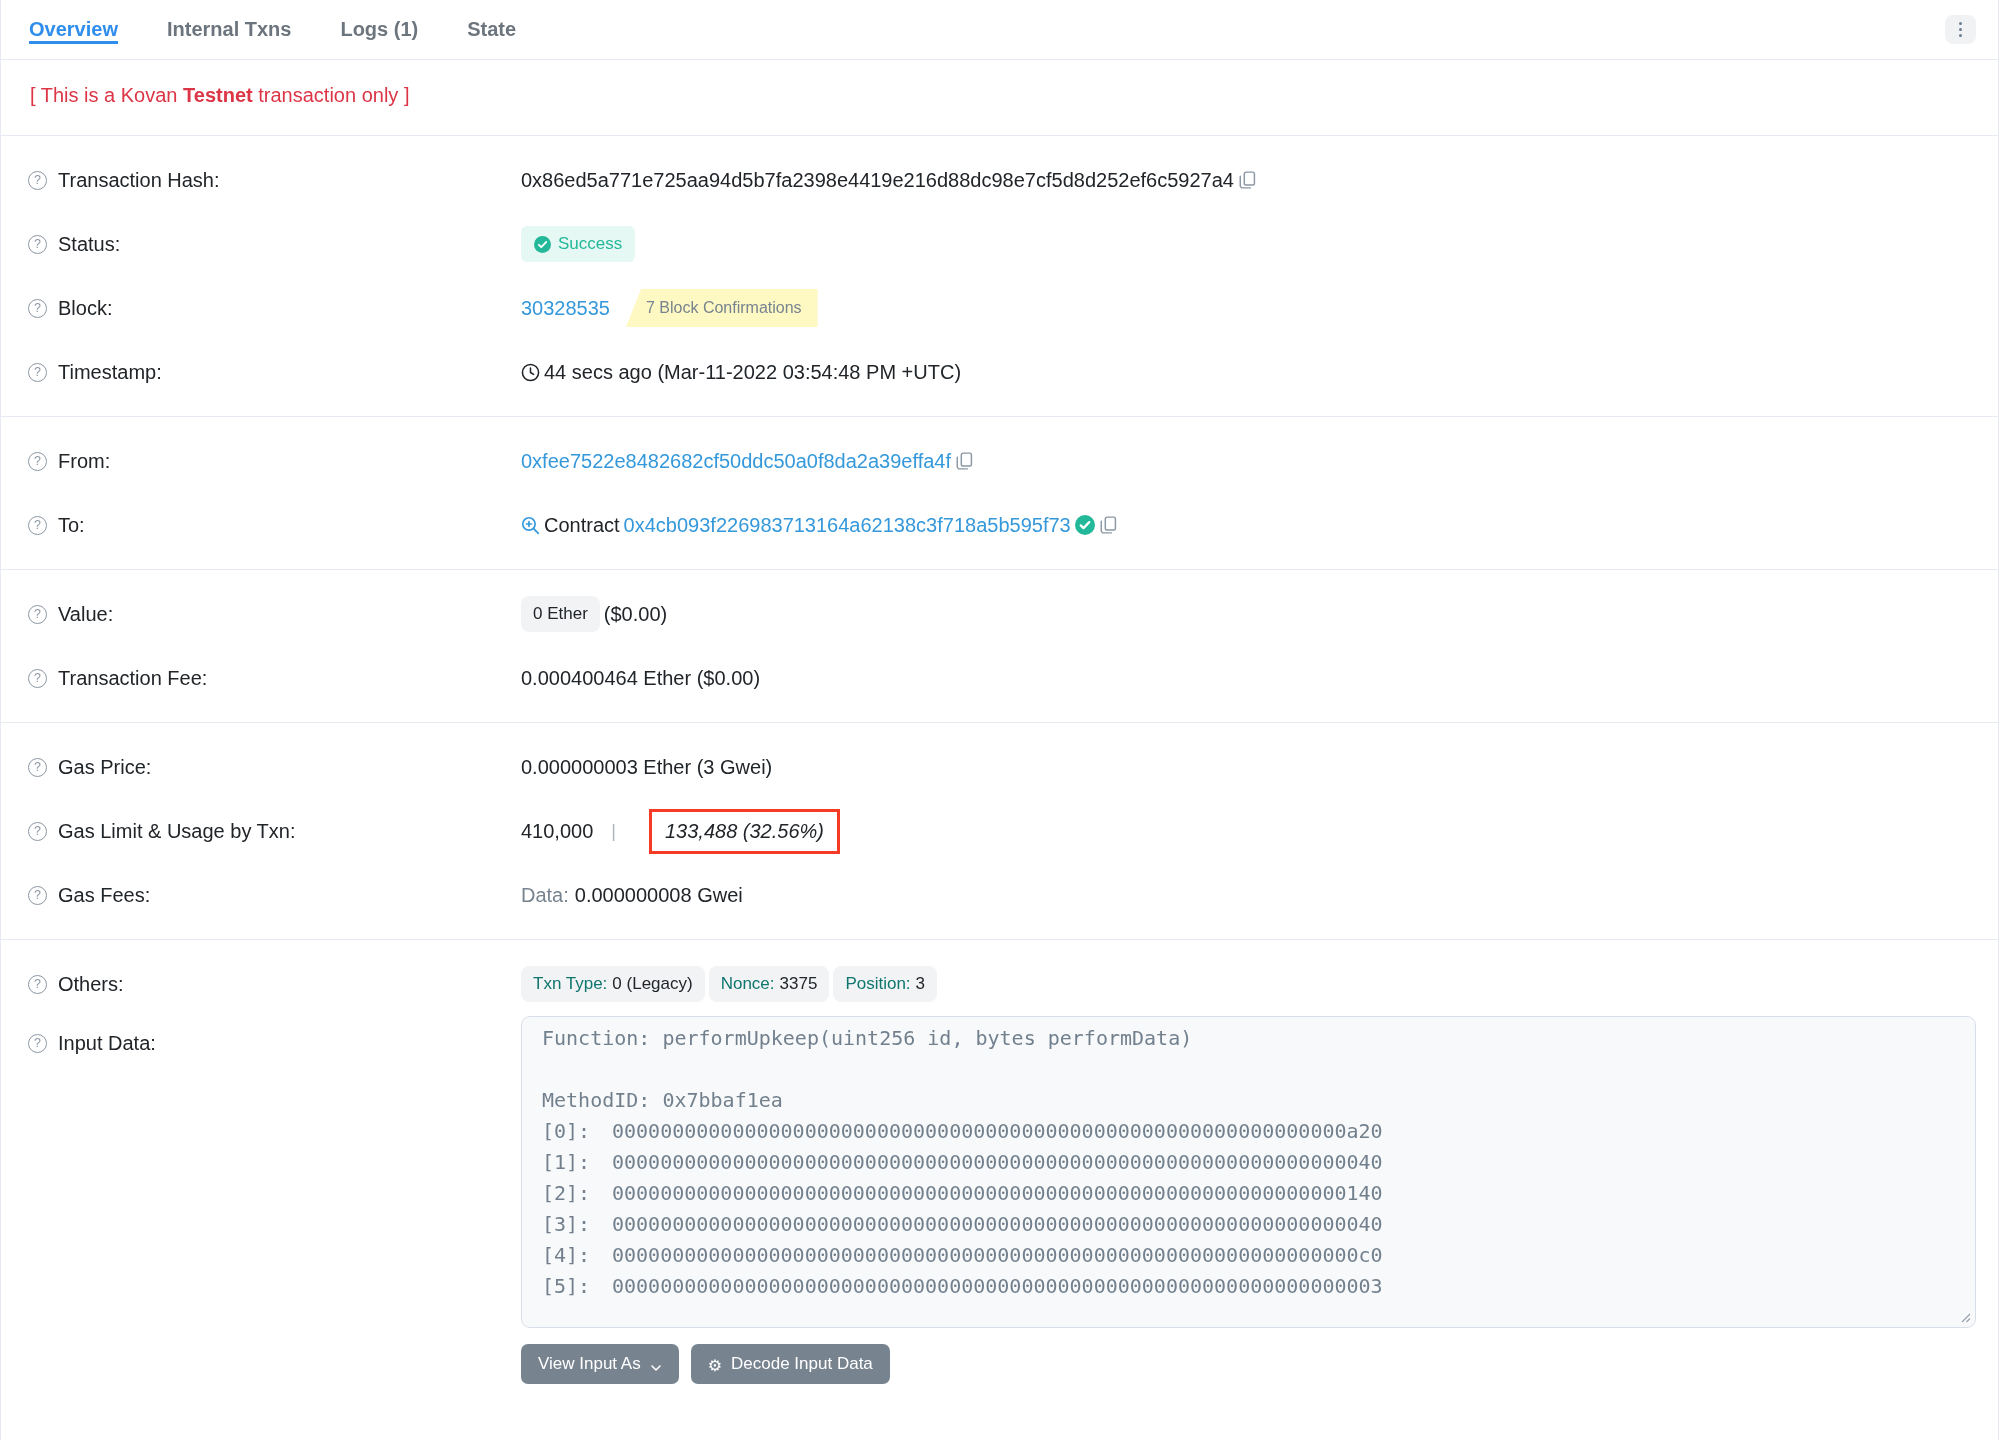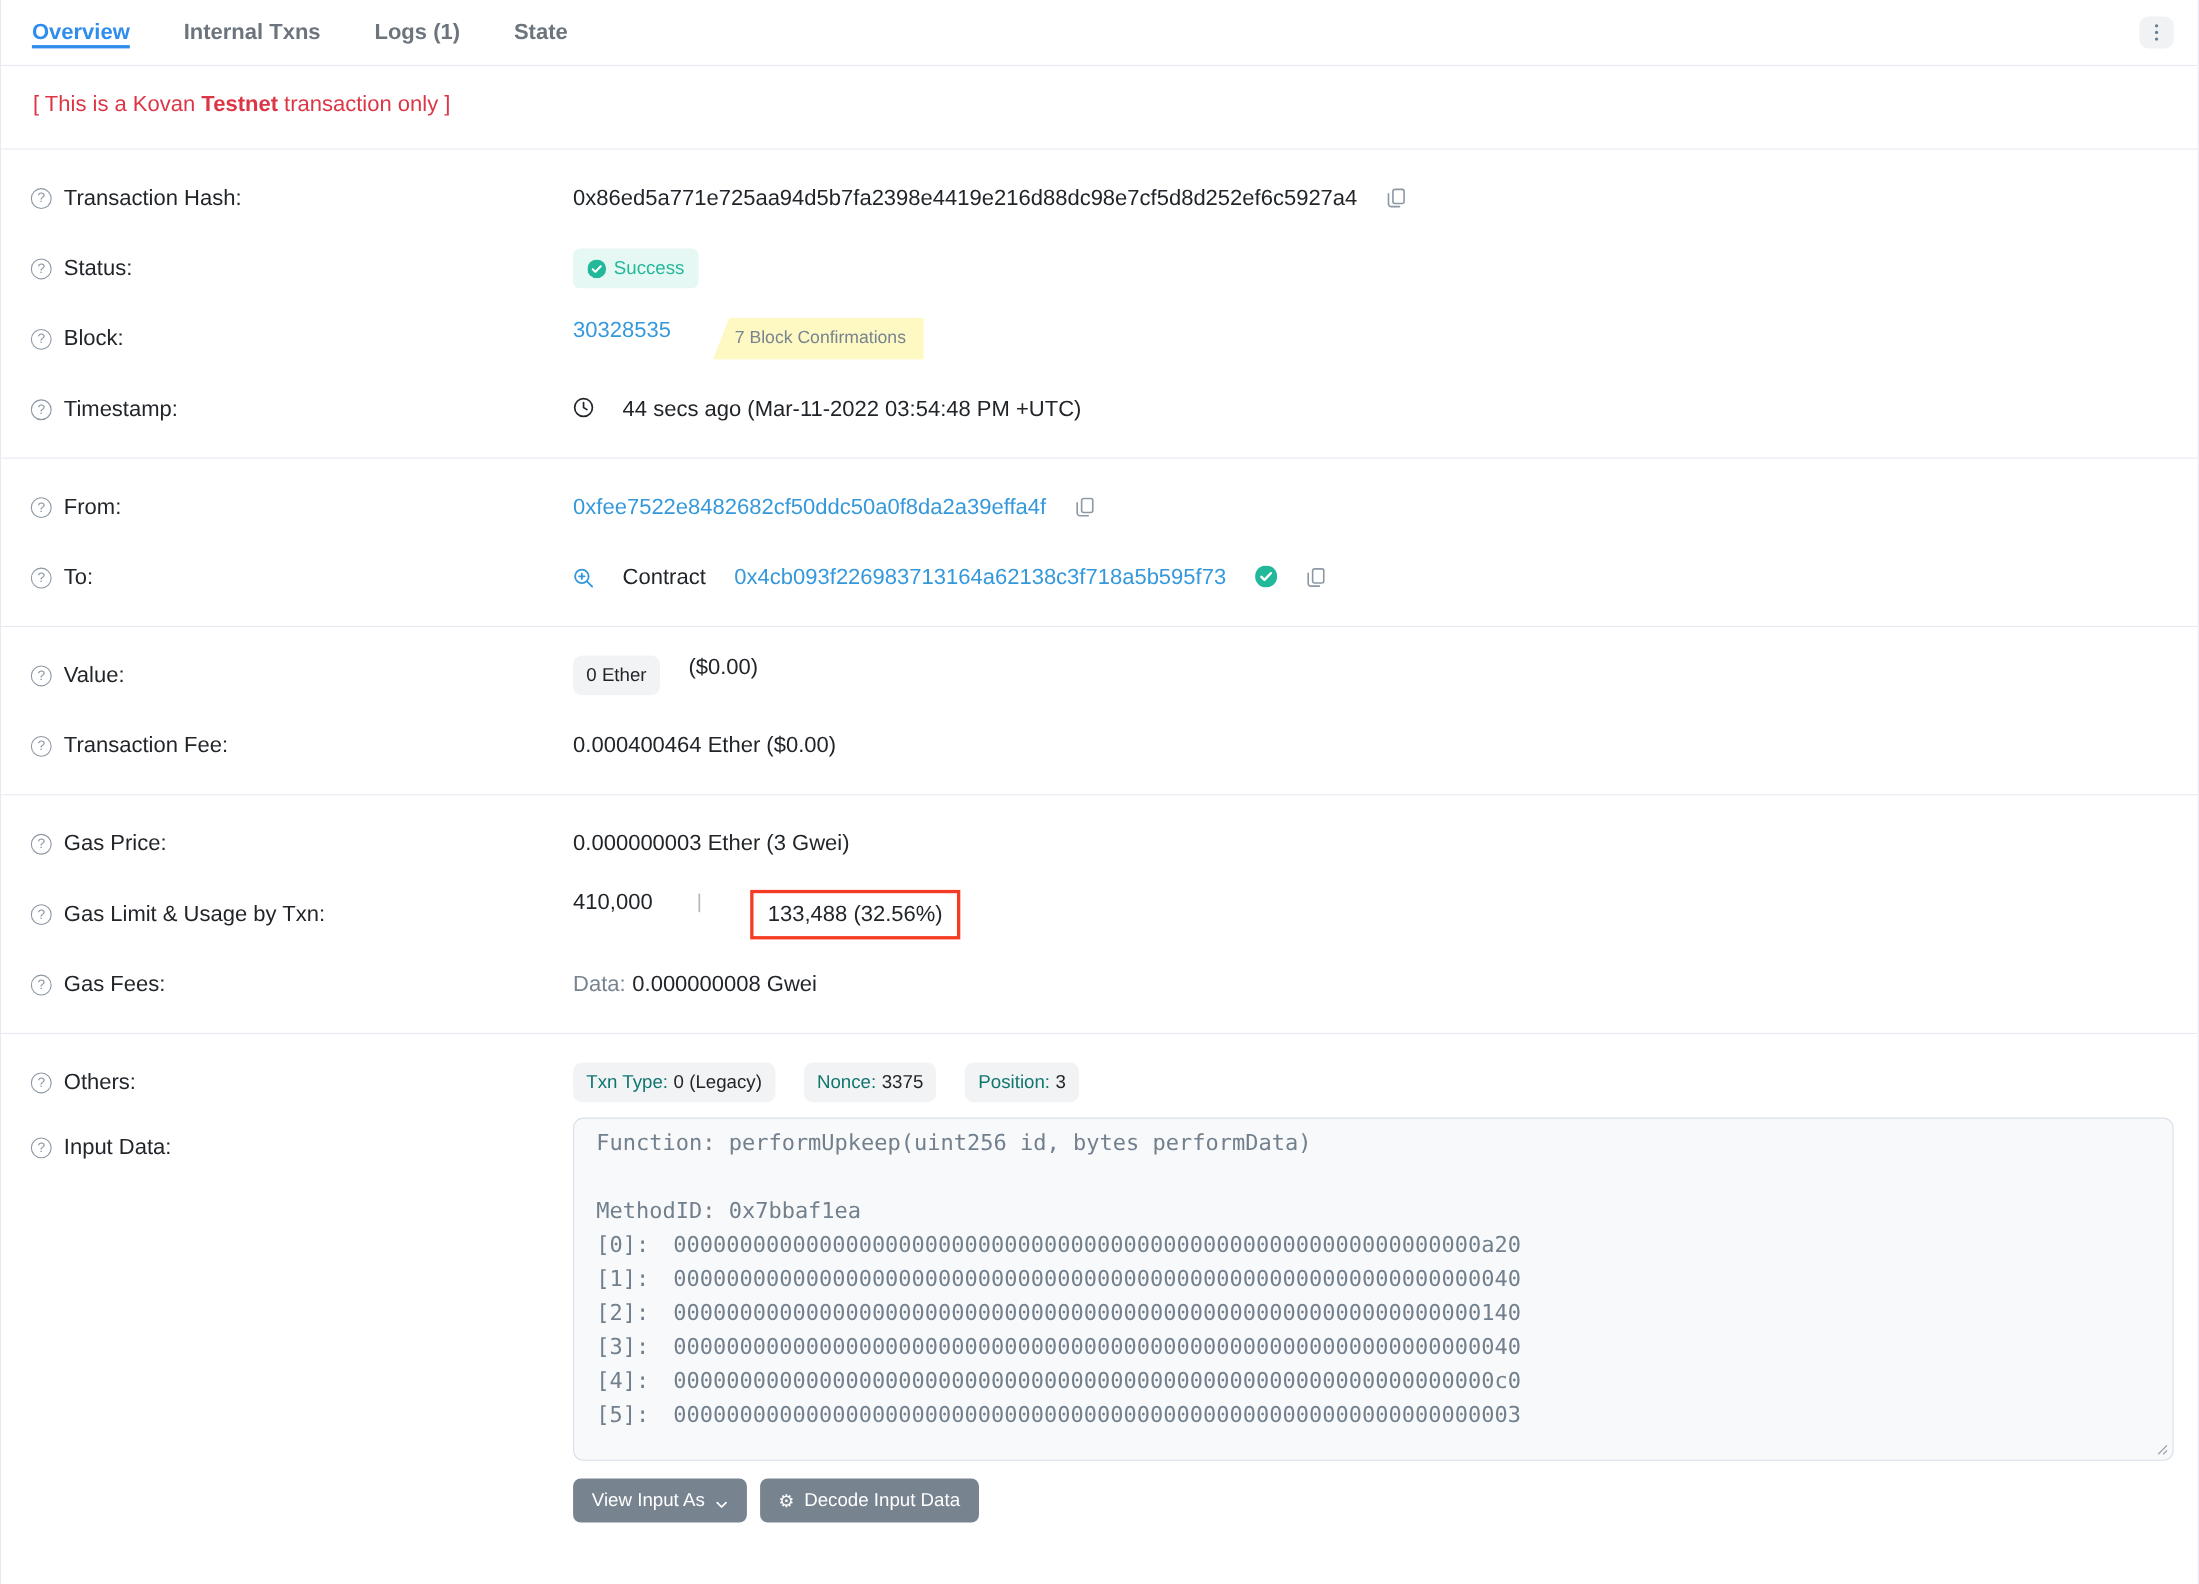--- a/index.html
+++ b/index.html
@@ -21,35 +21,35 @@
   .warning { padding:24px 0 28px 29px; font-size:20px; color:#dc3545; }
   .warning b { font-weight:700; }
 
   .divider { border:0; border-top:1px solid #e7eaf3; height:0; }
 
   .section { padding:12px 0; }
 
   
   .row { display:flex; align-items:center; min-height:64px; padding-left:27px; font-size:20px; }
   .row-label { width:493px; flex:none; display:flex; align-items:center; gap:11px; color:#212529; }
-  .row-value { flex:1; display:flex; gap:26px; padding-right:20px; }
+  .row-value { flex:1; display:flex; align-items:center; gap:4px; padding-right:20px; }
   .help-icon { width:19px; height:19px; flex:none; border:1px solid #8c98a4; border-radius:50%;
         color:#8c98a4; font-size:12.5px; line-height:1; display:flex; align-items:center; justify-content:center; }
   .link { color:#3498db; text-decoration:none; cursor:pointer; }
   .icon-btn { display:inline-flex; align-items:center; cursor:pointer; }
 
   .badge-success { display:inline-flex; align-items:center; gap:7px; background:#e6f8f3; color:#23b899;
         font-size:17px; padding:8px 13px; border-radius:6px; }
   .badge-confirm { display:inline-flex; align-items:center; background:#fef9c3; color:#77838f; font-size:16px;
         padding:10px 16px 10px 20px; margin-left:12px; clip-path:polygon(15px 0, 100% 0, 100% 100%, 0 100%); }
   .chip { display:inline-flex; align-items:center; background:#f2f3f5; border-radius:8px; padding:8px 12px; font-size:17px; }
   .chip .k { color:#0f766e; margin-right:5px; }
   .chip .v { color:#212529; }
   .pipe { color:#adb5bd; margin:0 14px; font-size:18px; }
-  .red-box { border:3px solid #f63b24; padding:8px 13px; margin-left:4px; }
+  .red-box { border:3px solid #f63b24; padding:8px 13px; margin-left:15px;font-style:italic; }
   .base-label { color:#77838f; margin-right:6px; }
 
   
   .row.input-row { align-items:flex-start; }
   .row.input-row .row-label { padding-top:16px; }
   .inputdata-box { flex:1; margin-right:22px; position:relative; height:312px; overflow:hidden;
         background:#f8f9fa; border:1px solid #d9dfe8; border-radius:9px; padding:6px 20px;
         font-family:"DejaVu Sans Mono", monospace; font-size:20px; line-height:31px; color:#72808e; }
   .mono-line { white-space:pre; }
   .word-line { display:flex; }

